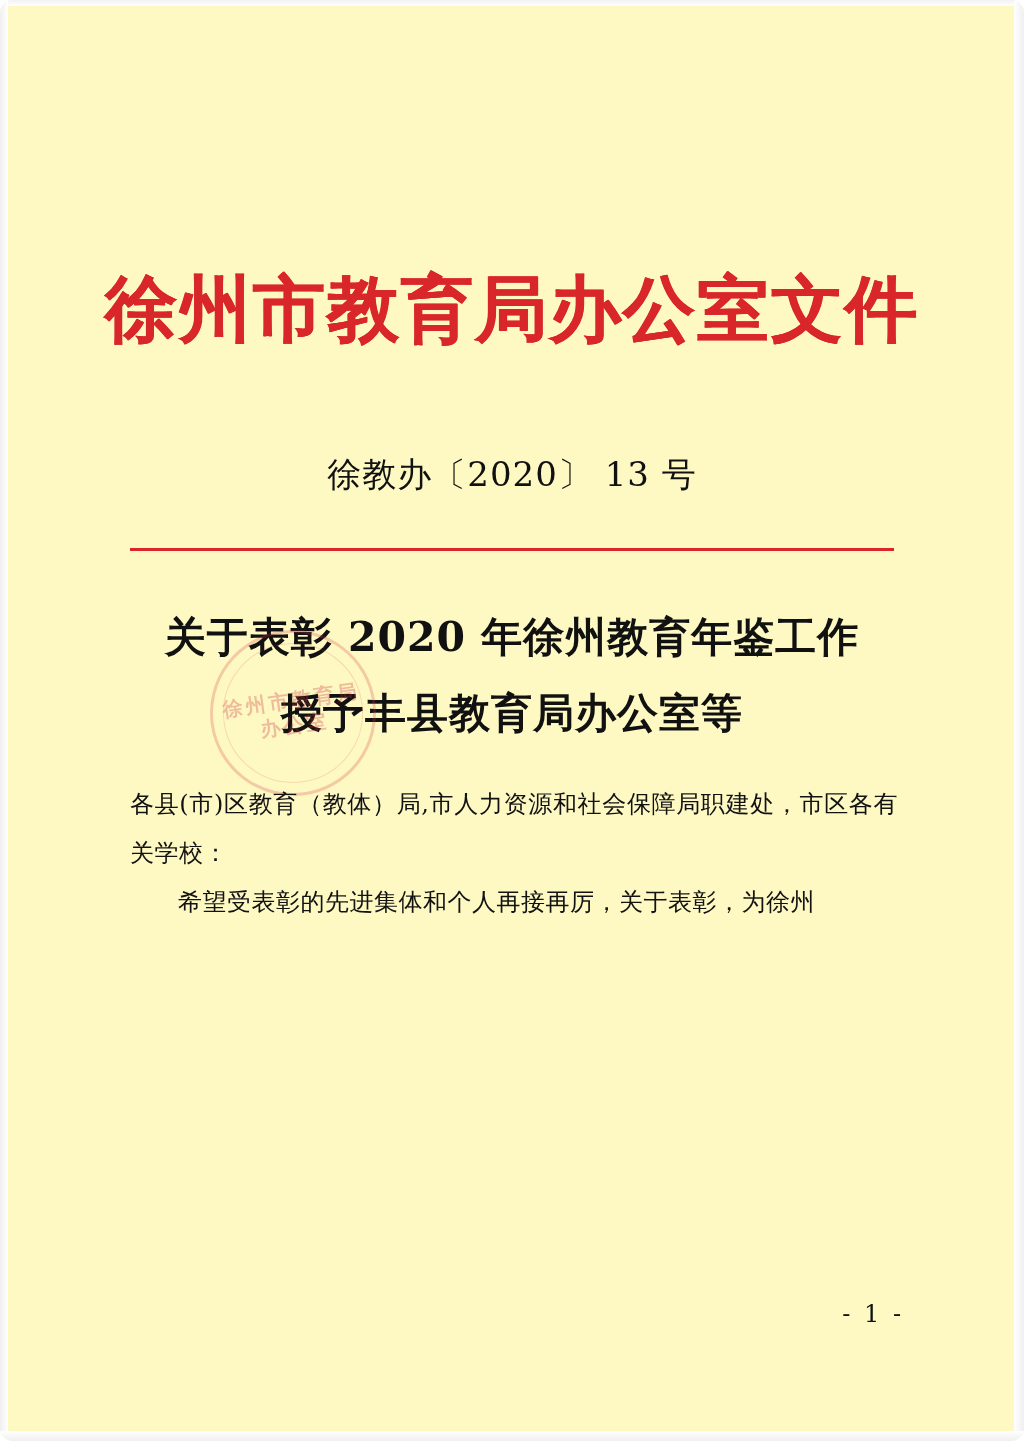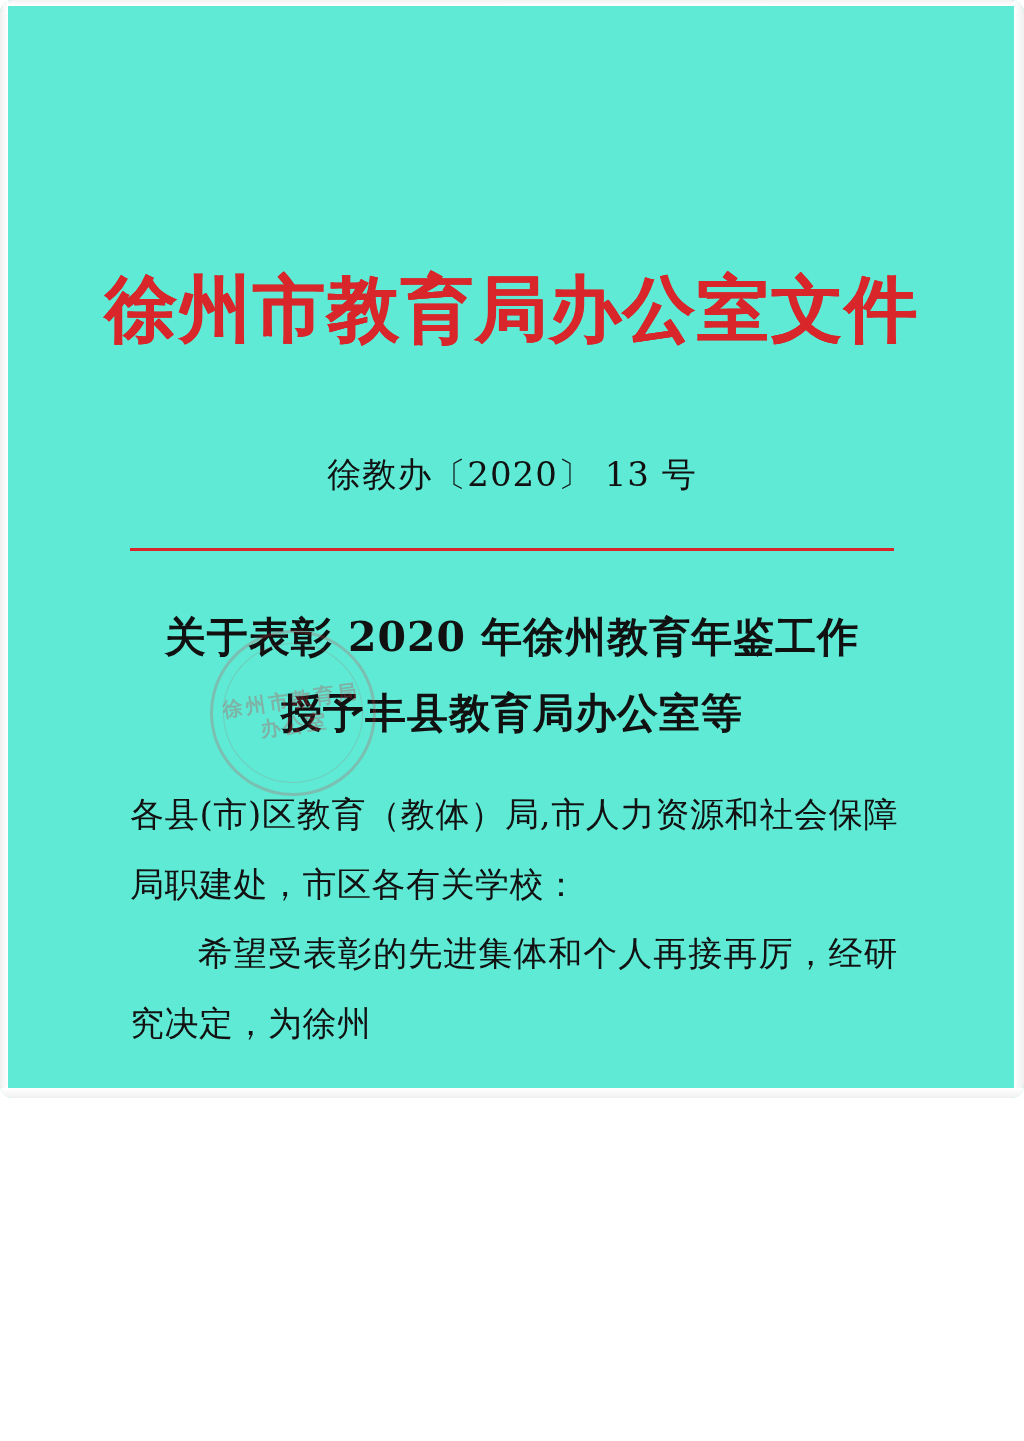--- a/index.html
+++ b/index.html
@@ -3,22 +3,22 @@
 <meta charset="utf-8">
 <style>
   html, body {
     margin: 0;
     padding: 0;
     background: #ffffff;
   }
   .page {
     position: relative;
     width: 1024px;
-    height: 1098px;
-    background: #5eead4;
+    height: 1441px;
+    background: #fef9c3;
     overflow: hidden;
     font-family: "DejaVu Serif", "Liberation Serif", serif;
     border-radius: 13px;
   }
   
   .scan-edge-top {
     position: absolute;
     top: 0; left: 0; right: 0;
     height: 6px;
     background: linear-gradient(to bottom, #f2f2f2, #ffffff);
@@ -124,21 +124,21 @@
     justify-content: center;
     text-align: center;
     font-family: "DejaVu Serif", "Liberation Serif", serif;
   }
 
   .body-text {
     position: absolute;
     top: 780px;
     left: 130px;
     width: 768px;
-    font-size: 34px;
+    font-size: 24px;
     color: #121212;
     line-height: 2.05;
     letter-spacing: 0.5px;
     font-family: "DejaVu Serif", "Liberation Serif", serif;
     text-align: justify;
   }
   .body-text p {
     margin: 0 0 0 0;
   }
   .indent { text-indent: 2em; }
@@ -178,18 +178,18 @@
     <div>授予丰县教育局办公室等</div>
   </div>
 
   <div class="seal">
     <div class="seal-inner"></div>
     <div class="seal-text">徐州市教育局办公室</div>
   </div>
 
   <div class="body-text">
     <p>各县(市)区教育（教体）局,市人力资源和社会保障局职建处，市区各有关学校：</p>
-    <p class="indent">希望受表彰的先进集体和个人再接再厉，经研究决定，为徐州</p>
+    <p class="indent">希望受表彰的先进集体和个人再接再厉，关于表彰，为徐州</p>
   </div>
 
   <div class="page-number">- 1 -</div>
 
 </div>
 
 </body></html>

